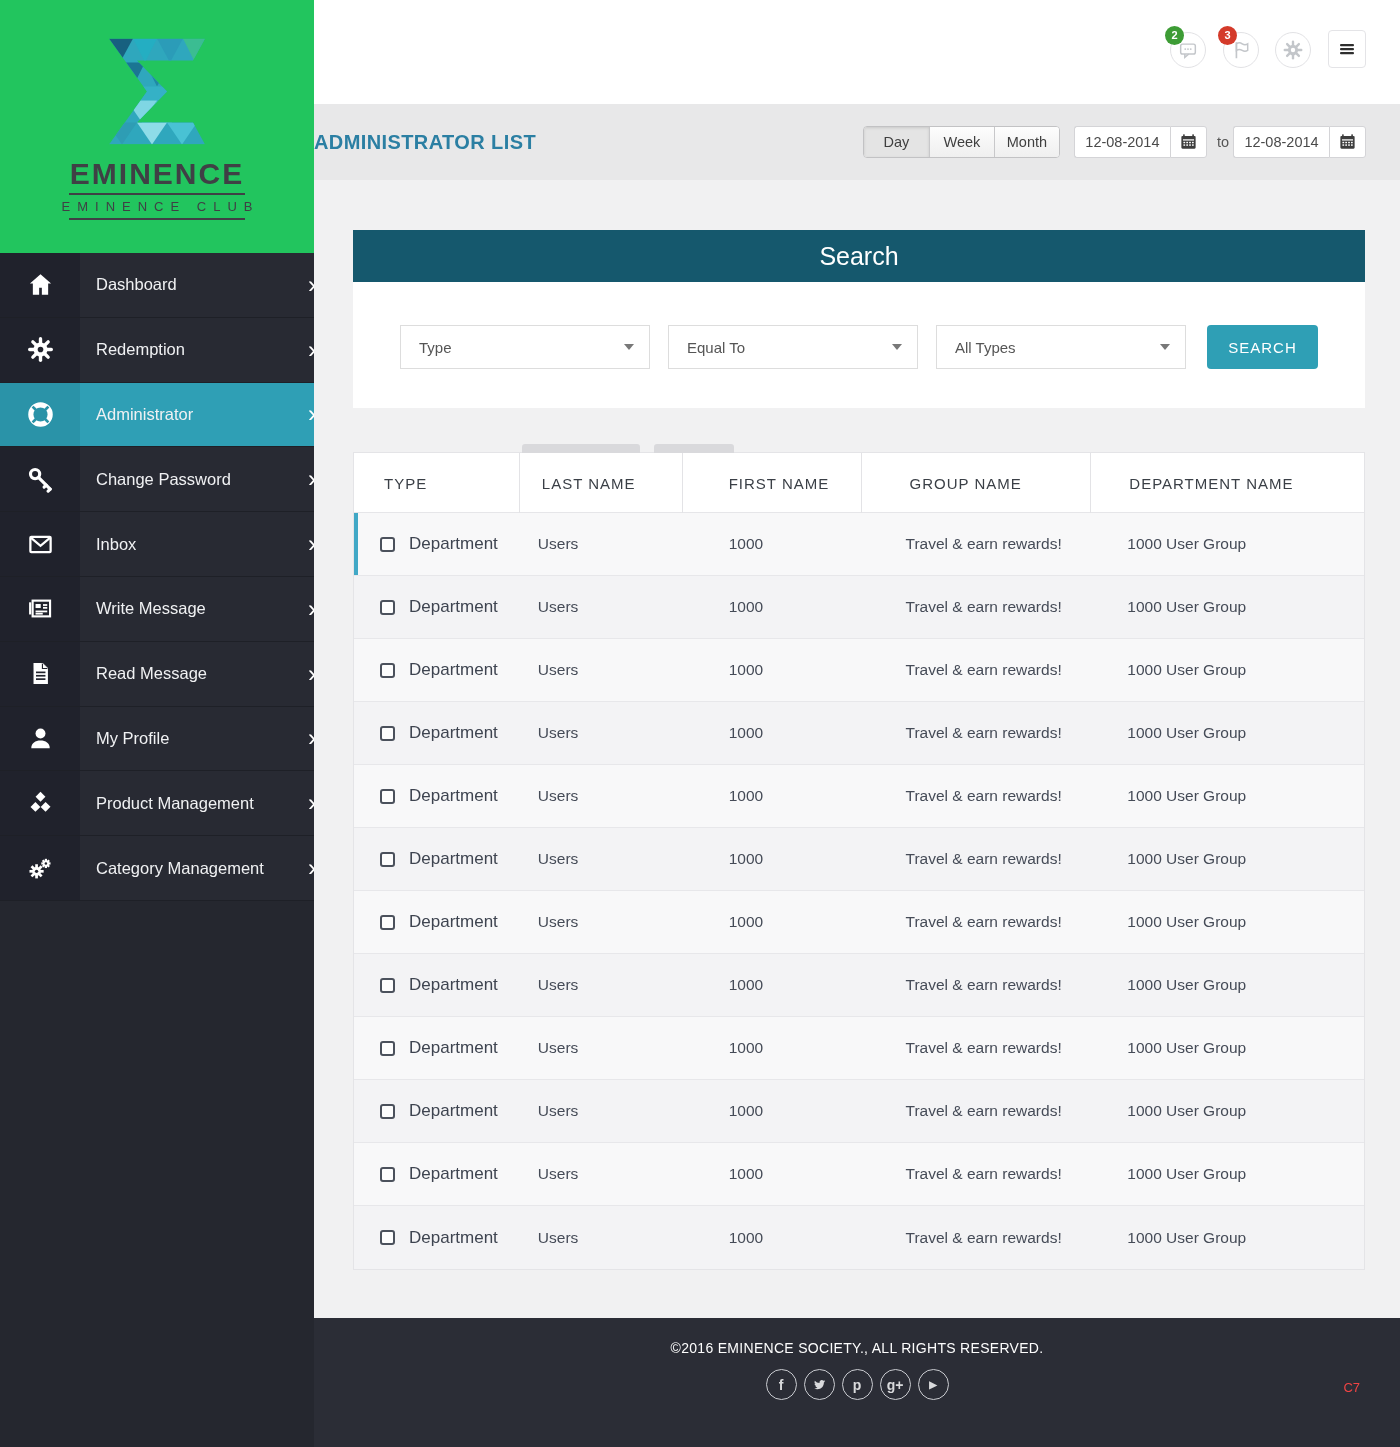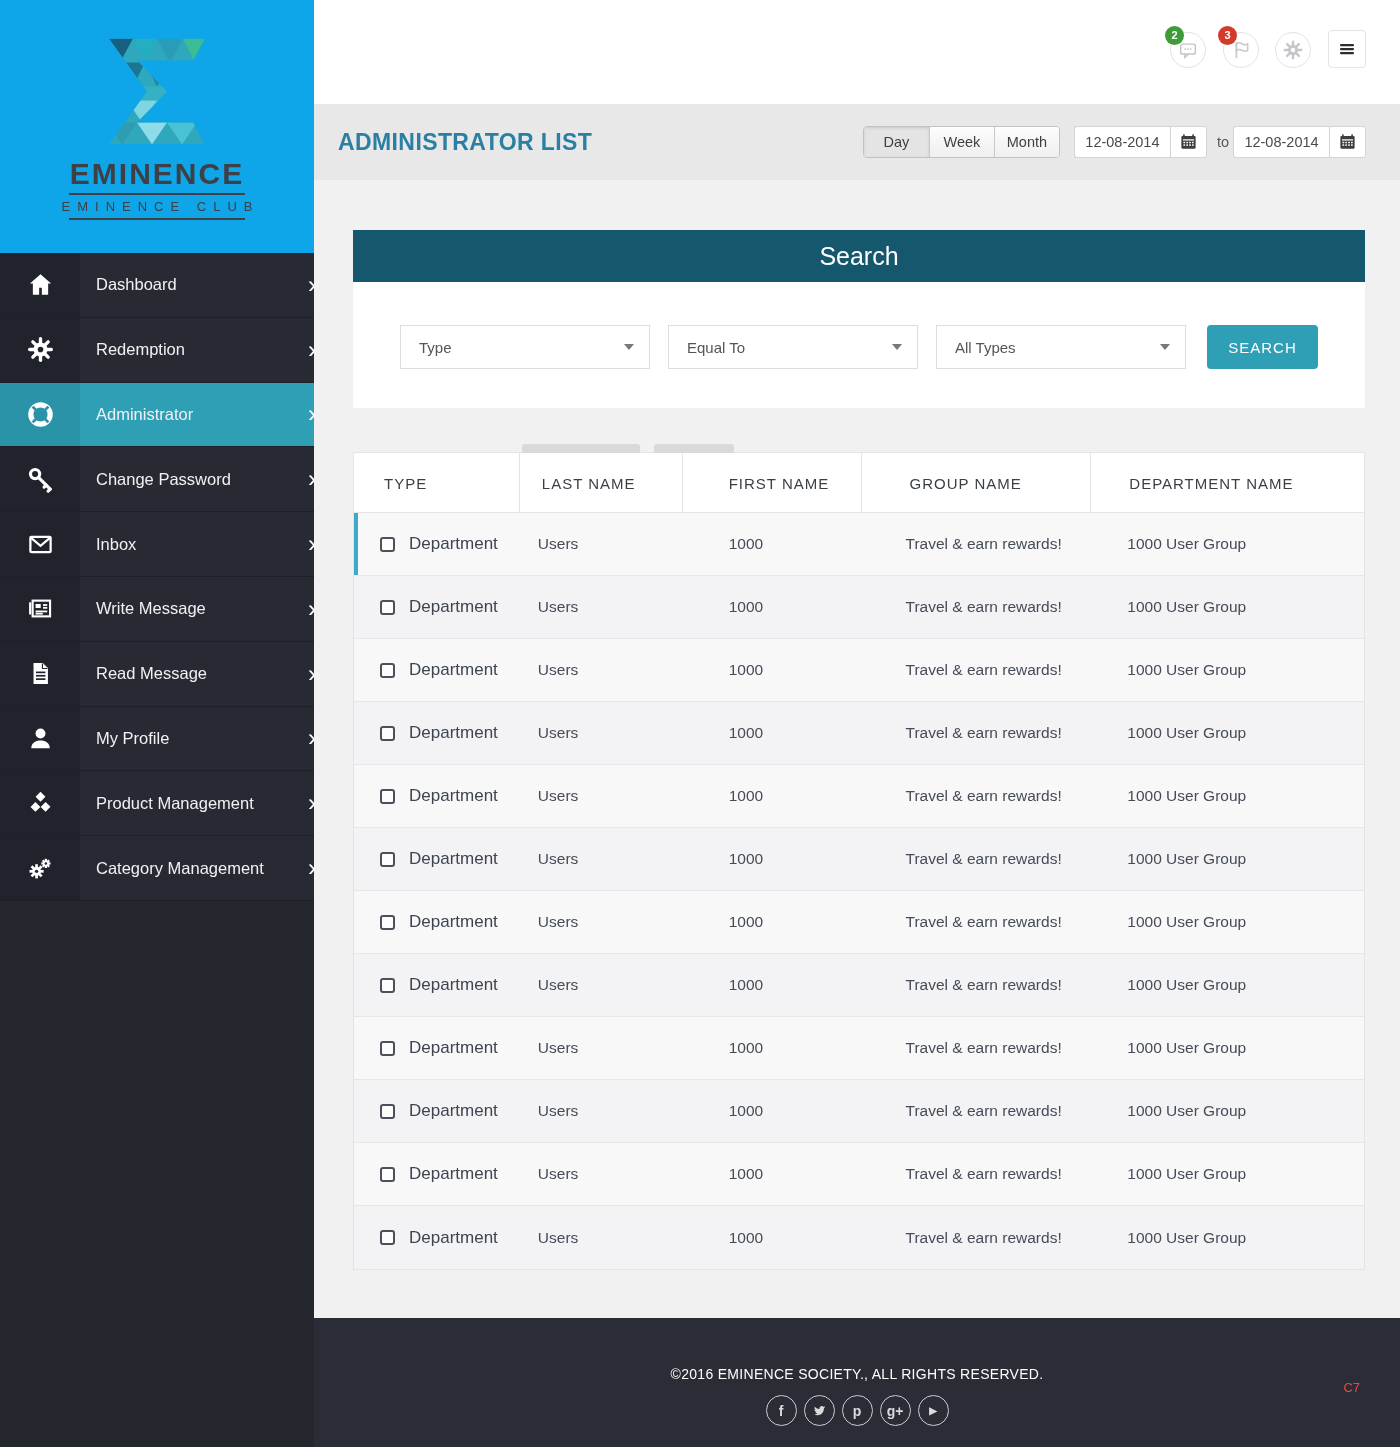--- a/index.html
+++ b/index.html
@@ -1,21 +1,21 @@
 <!DOCTYPE html>
 <html><head>
 <meta charset="utf-8">
 <style>
   * { margin:0; padding:0; box-sizing:border-box; }
   body { font-family:"Liberation Sans", sans-serif; background:#fff; }
   .page { position:relative; width:1400px; height:1447px; overflow:hidden; background:#fff; }
 
   
   .sidebar { position:absolute; left:0; top:0; width:314px; height:1447px; background:#25272f; }
-  .logo-area { height:253px; background:#0ea5e9; text-align:center; }
+  .logo-area { height:253px; background:#22c55e; text-align:center; }
   .logo-mark { width:100px; height:107px; margin-top:38px; }
   .brand-name { font-size:30px; font-weight:bold; color:#3f4045; letter-spacing:2px; margin-top:8px; }
   .brand-rule { width:176px; height:2px; background:#3f4045; margin:2px auto 2px; }
   .brand-tagline { font-size:13px; color:#3f4045; letter-spacing:7px; padding:2px 0 2px 7px; }
   .brand-rule.b2 { height:1.5px; }
   .nav { position:absolute; top:253px; left:0; width:338px; }
   .nav-item { display:flex; align-items:stretch; height:64.8px; background:#282a33; border-bottom:1px solid #1e2027; cursor:pointer; }
   .icon-cell { --cell-bg:#20222c; width:80px; background:#20222c; display:flex; align-items:center; justify-content:center; color:#fff; flex:none; }
   .icon-cell svg { width:27px; height:27px; }
   .nav-label { display:flex; align-items:center; padding-left:16px; color:#f0f1f3; font-size:16.5px; }
@@ -34,21 +34,21 @@
   .circle-btn svg { width:22px; height:22px; margin-top:2px; }
   .cb-1 { left:856px; } .cb-2 { left:909px; } .cb-3 { left:961px; }
   .badge { position:absolute; top:-7px; left:-6px; width:19px; height:19px; border-radius:50%; color:#fff; font-size:11px; font-weight:bold; line-height:19px; text-align:center; }
   .badge-green { background:#3d9c35; }
   .badge-red { background:#d43a2a; }
   .menu-btn { position:absolute; left:1014px; top:30px; width:38px; height:38px; border:1px solid #e4e4e7; border-radius:4px; background:#fff; color:#2e2e2e; cursor:pointer; }
   .menu-btn svg { width:24px; height:24px; margin-top:2px; }
 
   
   .titlebar { position:absolute; left:314px; top:104px; width:1086px; height:76px; background:#e8e8e9; display:flex; align-items:center; }
-  .titlebar h1 { font-size:23px; font-weight:bold; color:#2b7fa3; letter-spacing:.4px; margin-left:24px; }
+  .titlebar h1 { font-size:20px; font-weight:bold; color:#2b7fa3; letter-spacing:.4px; }
   .tb-right { margin-left:auto; margin-right:34px; display:flex; align-items:center; }
   .segmented { display:flex; border:1px solid #c2c2c4; border-radius:4px; overflow:hidden; background:#fff; }
   .seg-btn { width:65px; height:30px; border:none; border-left:1px solid #c8c8ca; background:linear-gradient(#fdfdfd,#efefef); font-size:14.5px; color:#3f3f3f; cursor:pointer; font-family:"Liberation Sans",sans-serif; }
   .seg-btn:first-child { border-left:none; }
   .seg-btn.active { background:#e4e4e4; box-shadow:inset 0 1px 3px rgba(0,0,0,.12); }
   .date-group { display:flex; margin-left:14px; }
   .date-input { width:96px; height:32px; border:1px solid #d4d4d7; border-right:none; border-radius:3px 0 0 3px; background:#fff; text-align:center; font-size:14.5px; color:#4a4a4a; font-family:"Liberation Sans",sans-serif; outline:none; }
   .cal-btn { width:37px; height:32px; border:1px solid #d4d4d7; border-radius:0 3px 3px 0; background:#fff; color:#3d3d3d; cursor:pointer; }
   .cal-btn svg { width:19px; height:19px; margin-top:2px; }
   .to-label { margin-left:10px; margin-right:-10px; font-size:14.5px; color:#555; }
@@ -74,21 +74,21 @@
   .tr.odd { background:#f8f8f9; }
   .tr.even { background:#f3f3f5; }
   .tr.first { box-shadow:inset 4px 0 0 #41a8c6; }
   .tr:last-child { border-bottom:none; }
   .td { display:flex; align-items:center; font-size:15.5px; color:#454b57; }
   .td.t-type { font-size:17px; color:#3e4450; }
   .cbx { width:15px; height:15px; border:2px solid #4b515c; border-radius:3px; background:#fdfdfd; margin-right:14px; flex:none; cursor:pointer; }
 
   
   .footer { position:absolute; left:314px; top:1318px; width:1086px; height:129px; background:#2b2d36; text-align:center; }
-  .copyright { padding-top:48px; color:#fdfdfd; font-size:14px; letter-spacing:.3px; }
+  .copyright { padding-top:22px; color:#fdfdfd; font-size:14px; letter-spacing:.3px; }
   .socials { margin-top:13px; display:flex; justify-content:center; gap:7px; }
   .social-circle { width:31px; height:31px; border-radius:50%; border:1.5px solid #caccd1; color:#d9dadc; display:flex; align-items:center; justify-content:center; font-size:14px; font-weight:bold; cursor:pointer; background:transparent; }
   .social-circle svg { width:17px; height:17px; }
   .version { position:absolute; right:40px; top:62px; color:#ef4444; font-size:13px; }
 </style>
 </head>
 <body>
 
 <div class="page">
 

